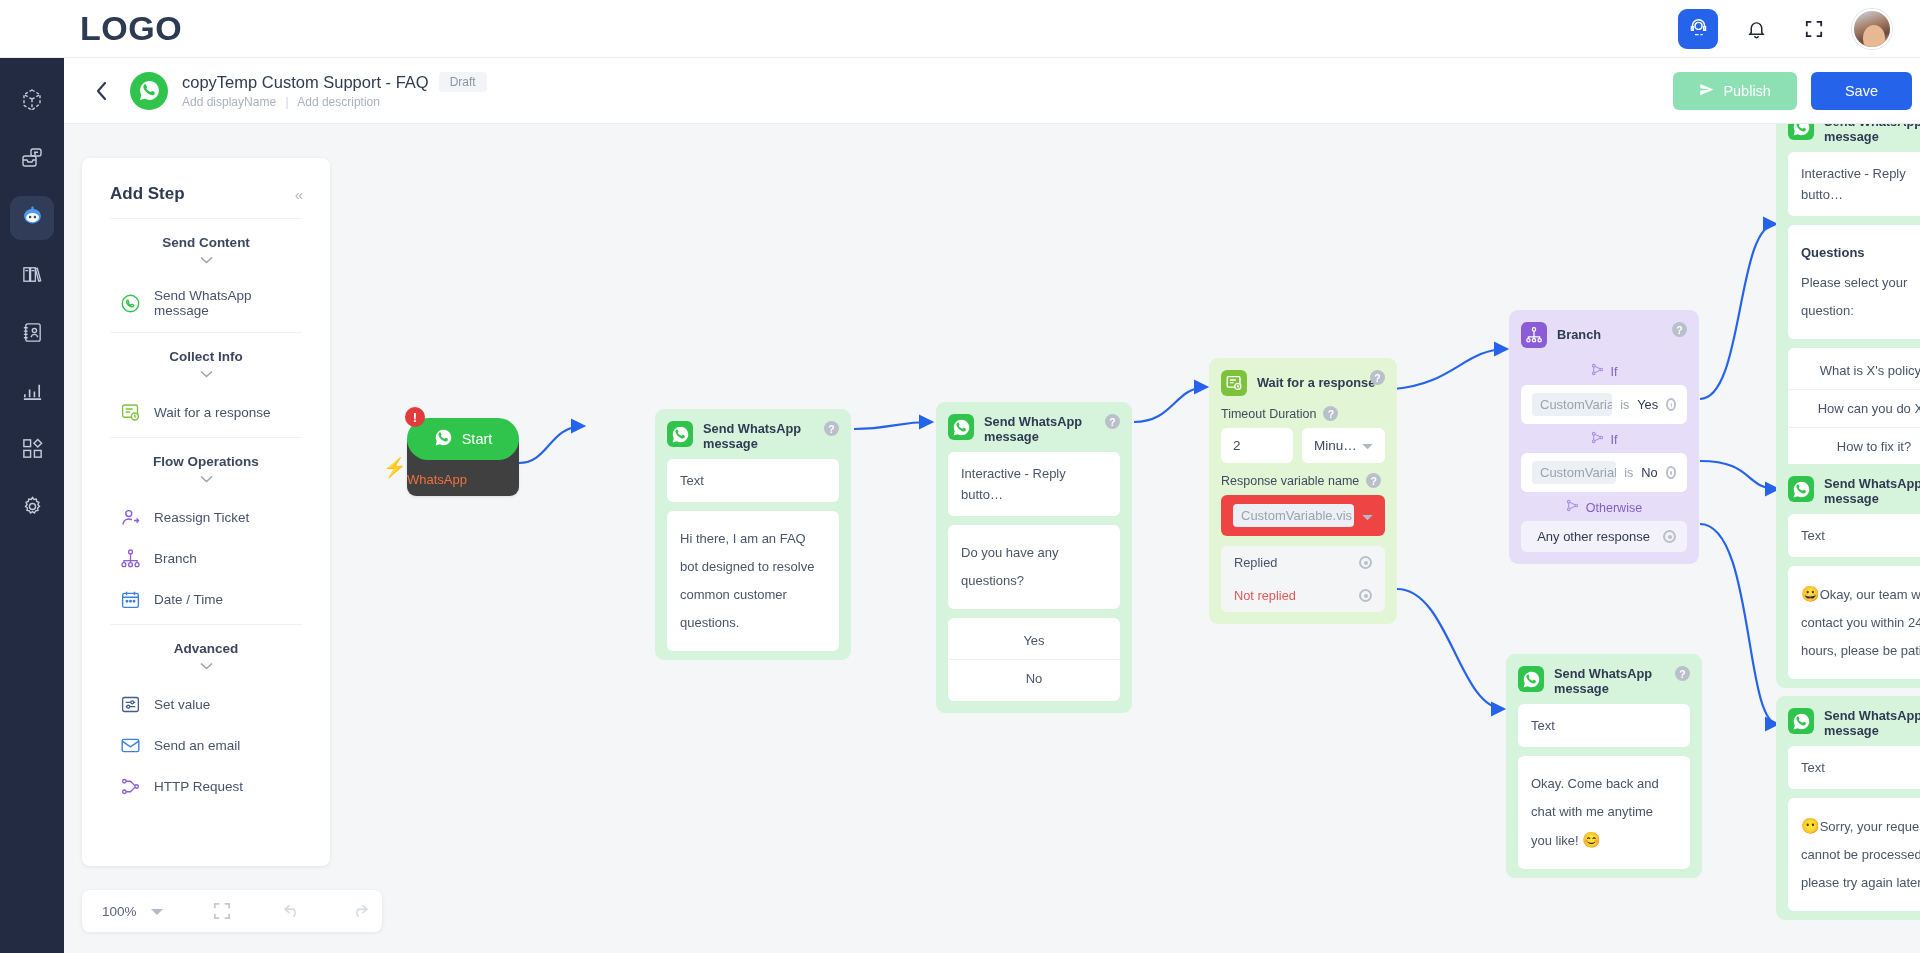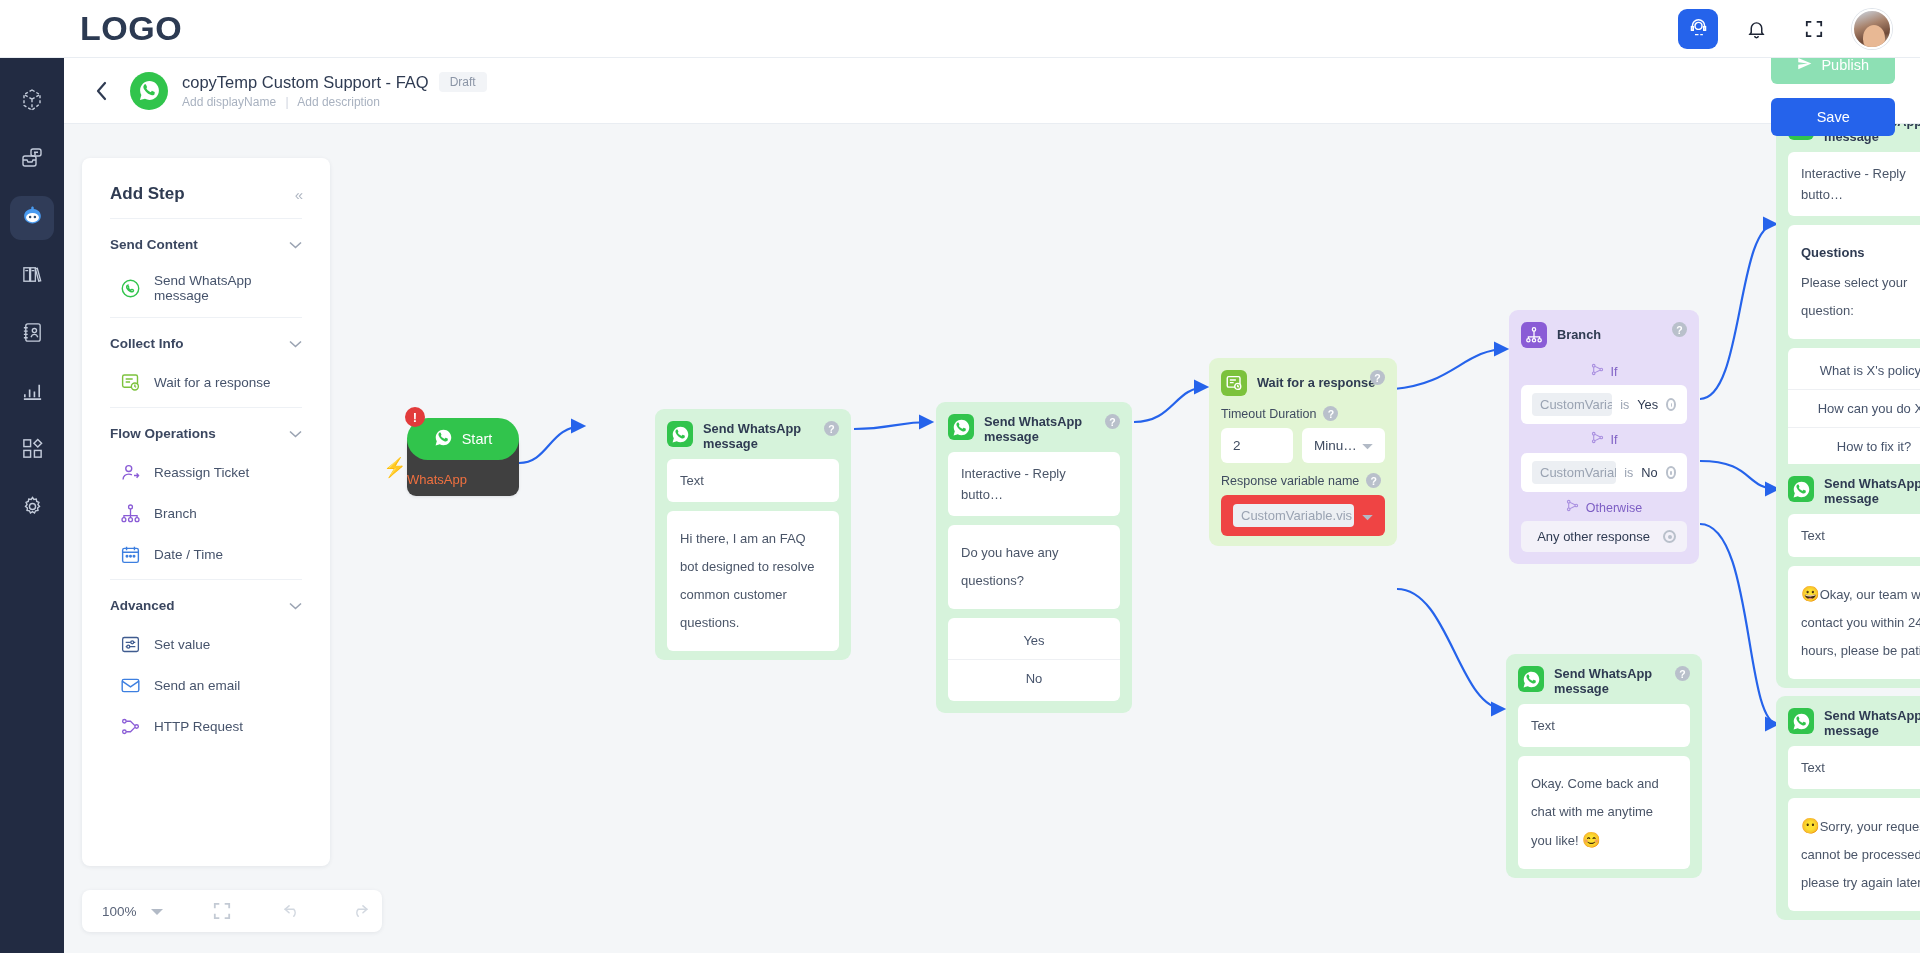--- a/index.html
+++ b/index.html
@@ -73,21 +73,21 @@
   .flow-titlewrap { margin-left: 14px; }
   .flow-title-row { display: flex; align-items: center; gap: 10px; }
   .flow-title { font-size: 16.5px; color: #2f3b52; font-weight: 500; }
   .draft-badge {
     font-size: 12px; color: #8b95a6; background: #f2f4f7;
     border-radius: 4px; padding: 3px 11px;
   }
   .flow-sub { margin-top: 3px; font-size: 12px; color: #a9b2c0; }
   .flow-sub span { cursor: pointer; }
   .flow-sub .sep { color: #cfd5de; margin: 0 6px; }
-  .subheader-right { margin-left: auto; margin-right: 25px; display: flex; gap: 14px; flex-direction: column; }
+  .subheader-right { margin-left: auto; margin-right: 8px; display: flex; gap: 14px; }
   .btn {
     height: 38px; border: none; border-radius: 6px;
     font-size: 14.5px; font-family: inherit; cursor: pointer;
     display: flex; align-items: center; justify-content: center; gap: 9px;
     padding: 0 26px;
   }
   .btn-publish { background: #8de0b4; color: #ffffff; }
   .btn-save { background: #2563eb; color: #ffffff; font-weight: 500; padding: 0 34px; }
 
   
@@ -101,20 +101,21 @@
     display: flex; align-items: center; justify-content: space-between;
     padding: 26px 28px 14px 28px;
   }
   .panel-title { font-size: 17px; font-weight: bold; color: #2f3b52; }
   .collapse-btn { color: #aeb6c2; font-size: 15px; cursor: pointer; letter-spacing:-1px;}
   .panel-divider { height: 1px; background: #eef1f5; margin: 0 28px; }
   .group { padding: 16px 28px 14px 28px; }
   .group-head {
     display: flex; align-items: center; justify-content: space-between;
     cursor: pointer;
+    flex-direction: column;
   }
   .group-title { font-size: 13.5px; color: #3b4760; font-weight: bold; }
   .chev { color: #9aa3b2; }
   .step-item {
     display: flex; align-items: center; gap: 13px;
     margin-top: 20px; cursor: pointer; padding-left: 10px;
   }
   .step-label { font-size: 13.5px; color: #46536b; }
   .step-ico { width: 21px; height: 21px; flex: 0 0 21px; }
 
@@ -671,20 +672,30 @@
       <span class="help-inline">?</span>
     </div>
     <div class="sel-full">
       <span class="var-chip">CustomVariable.vis</span>
       <span>
         <svg width="11" height="7" viewBox="0 0 12 8" fill="#b2bac6">
             <path d="M0 1h12L6 7z"></path>
           </svg>
       </span>
     </div>
+    <div class="out-list">
+      <div class="out-row">
+        <span>Replied</span>
+        <span class="dot-o"></span>
+      </div>
+      <div class="out-row red">
+        <span>Not replied</span>
+        <span class="dot-o"></span>
+      </div>
+    </div>
   </div>
 
   <div class="node node-branch" style="left:1445px; top:186px; width:190px; padding-bottom:12px;">
     <div class="node-head">
       <span class="ico-sq ico-branch">
         <svg width="18" height="18" viewBox="0 0 24 24" fill="none" stroke="#ffffff" stroke-width="1.7">
           <circle cx="12" cy="4.5" r="2.2"></circle>
             <circle cx="4.5" cy="19" r="2.2"></circle>
           <circle cx="12" cy="19" r="2.2"></circle>
             <circle cx="19.5" cy="19" r="2.2"></circle>

